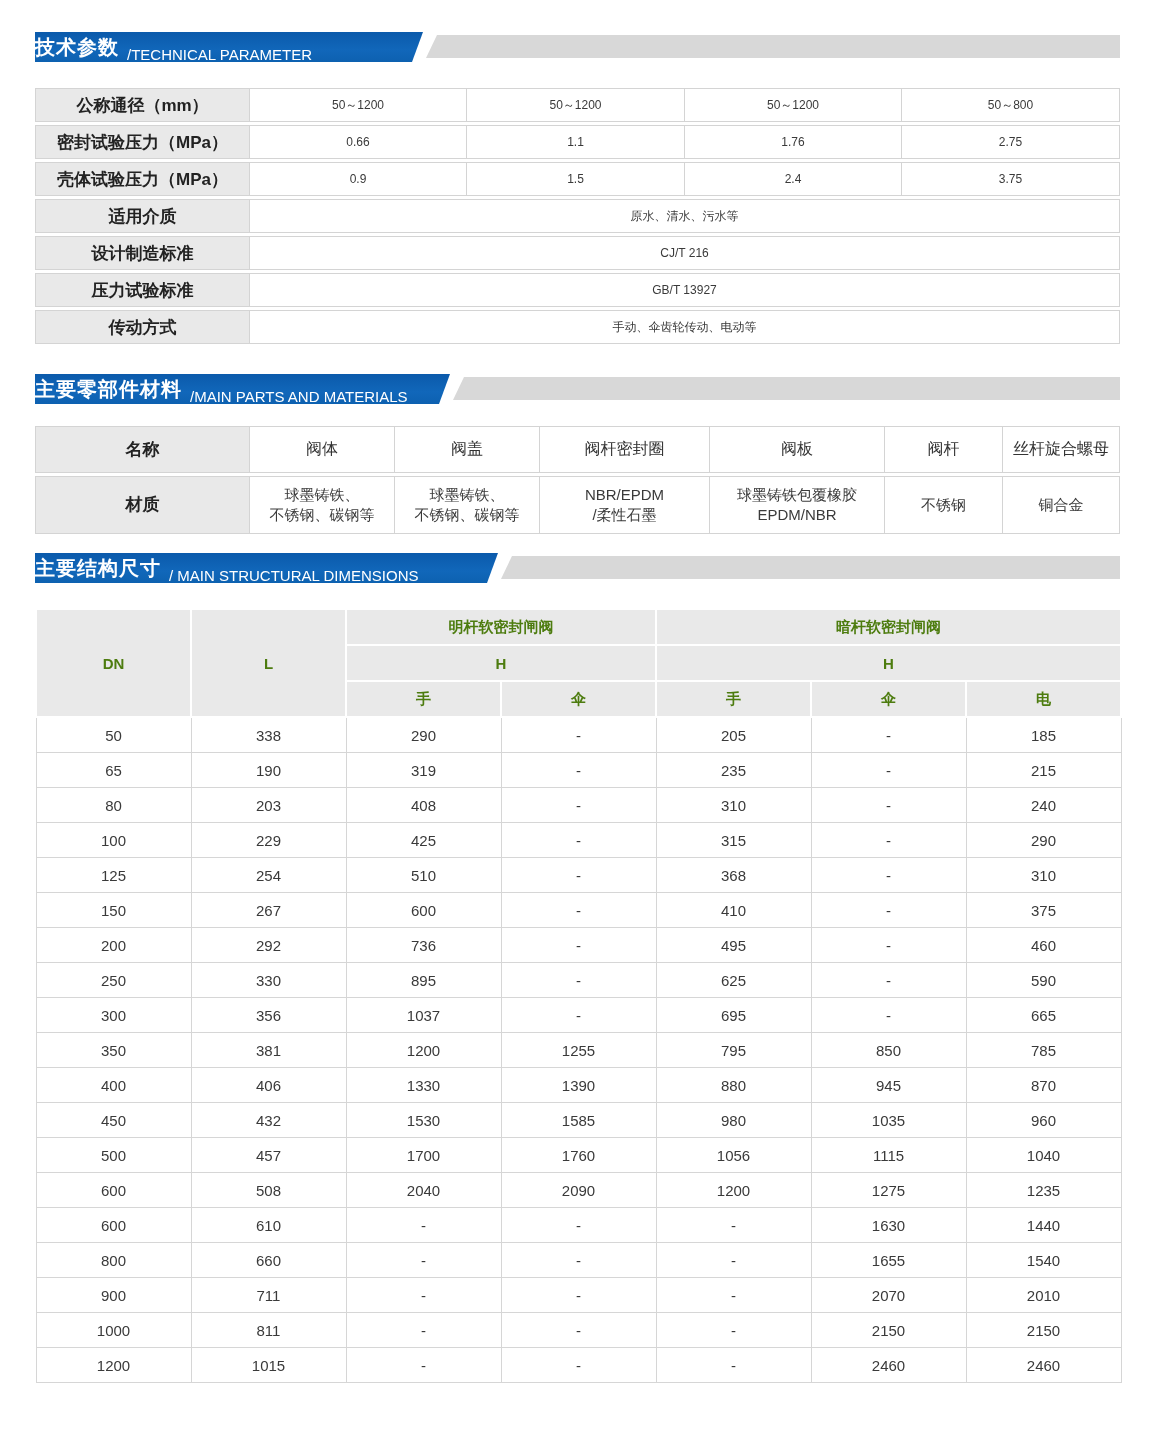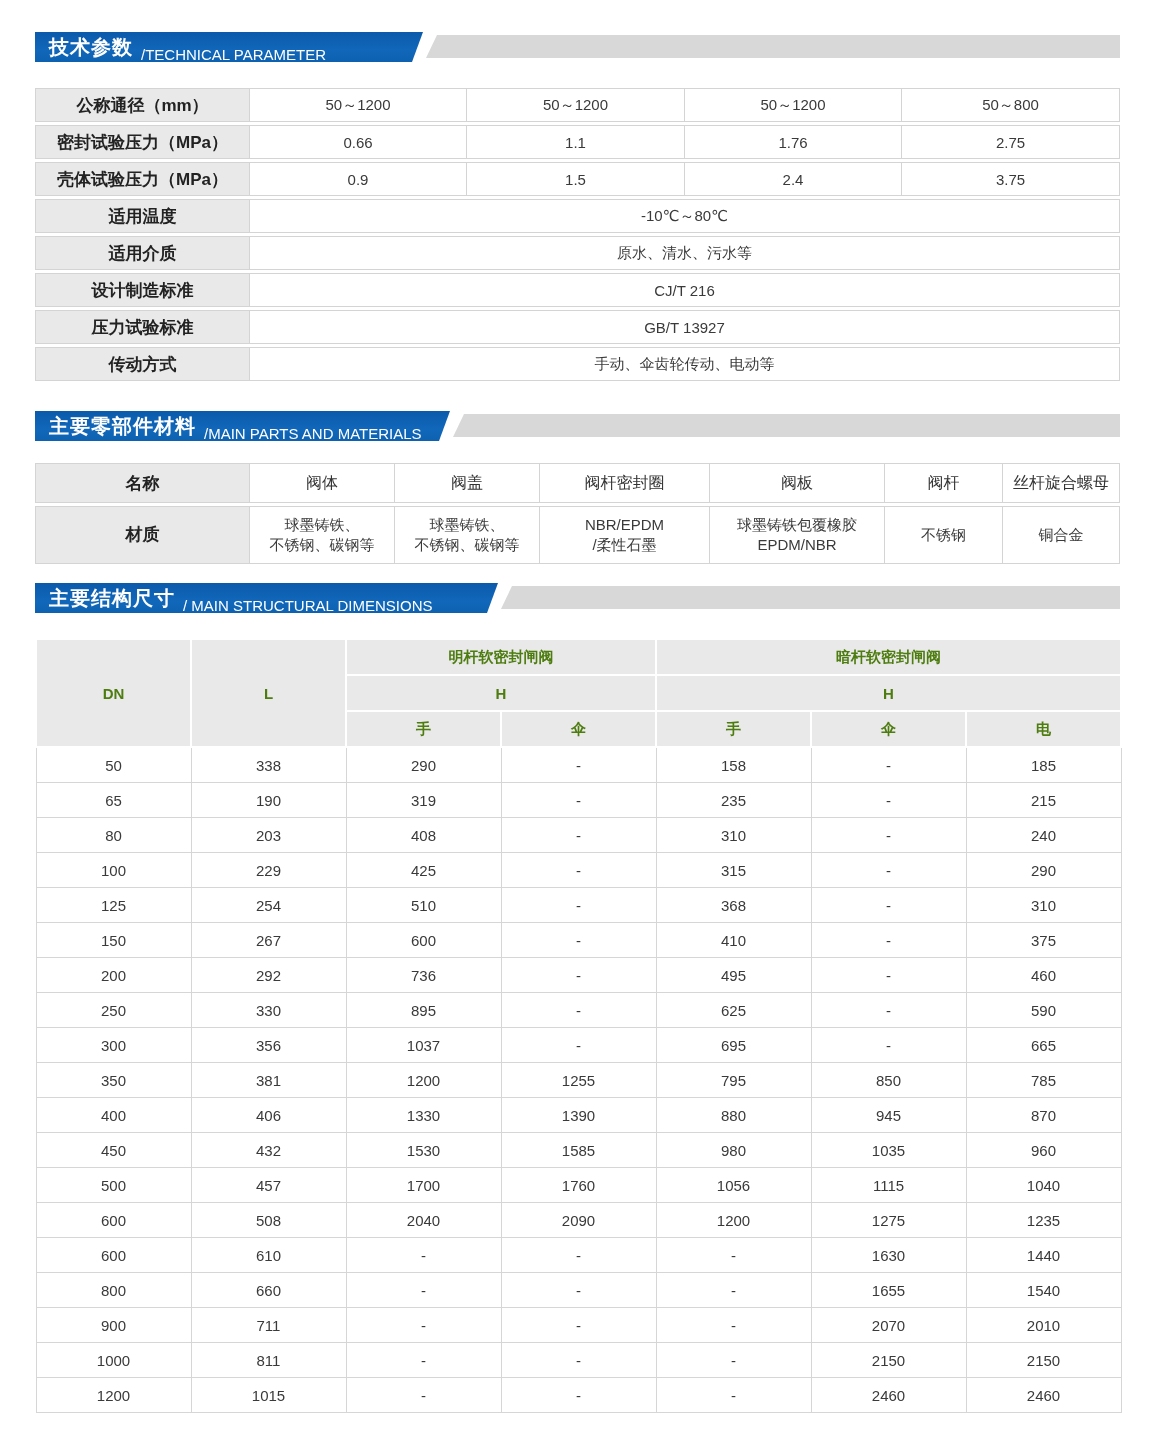--- a/index.html
+++ b/index.html
@@ -11,21 +11,21 @@
   .page { box-sizing:border-box; width:1151px; padding:32px 31px 30px 35px; }
 
   
   .banner { position:relative; height:30px; }
   .banner-blue {
     position:absolute; left:0; top:0; bottom:0;
     width:var(--bw);
     background:linear-gradient(180deg,#0b5aab 0%, #1167ba 60%, #0d61b0 100%);
     clip-path:polygon(0 0, 100% 0, calc(100% - 11px) 100%, 0 100%);
     display:flex; align-items:center; gap:8px;
-    padding-left:14px; box-sizing:border-box;
+    box-sizing:border-box;
   }
   .banner-zh { color:#fff; font-size:20px; font-weight:bold; letter-spacing:1px; white-space:nowrap; }
   .banner-en { color:#fff; font-size:15px; white-space:nowrap; padding-bottom:1px;margin-top:16px; }
   .banner-gray {
     position:absolute; top:3px; bottom:4px; right:0;
     left:calc(var(--bw) + 3px);
     background:#d8d8d8;
     clip-path:polygon(11px 0, 100% 0, 100% 100%, 0 100%);
   }
   .mb-tech { margin-bottom:23px; }
@@ -37,31 +37,31 @@
   
   .tech-table, .mat-table {
     width:1085px; table-layout:fixed;
     border-collapse:separate; border-spacing:0 3px;
   }
   .tech-table td, .mat-table td {
     box-sizing:border-box;
     border-top:1px solid #d4d4d4; border-bottom:1px solid #d4d4d4;
     border-right:1px solid #d4d4d4;
     background:#fff; text-align:center; vertical-align:middle;
-    font-size:15px; color:#3a3a3a;
+    font-size:12px; color:#3a3a3a;
   }
   .tech-table td { height:34px; }
   .tech-table td:first-child, .mat-table td:first-child { border-left:1px solid #d4d4d4; }
   .label-cell {
     background:#e9e9e9 !important;
     font-weight:bold; color:#222 !important; font-size:17px !important;
   }
 
   
-  .mat-table .row-names td { height:40px; font-size:16px; color:#333; }
+  .mat-table .row-names td { height:47px; font-size:16px; color:#333; }
   .mat-table .row-mats td { height:58px; font-size:15px; line-height:1.35; white-space:pre-line; }
 
   
   .dim-table { width:1085px; table-layout:fixed; border-collapse:collapse; }
   .dim-table th {
     background:#e9e9e9; border:2px solid #ffffff;
     font-size:15px; font-weight:bold; color:#4d7c0f;
     height:32px; text-align:center; vertical-align:middle;
   }
   .dim-table td {
@@ -105,24 +105,20 @@
           <td>1.1</td>
           <td>1.76</td>
           <td>2.75</td>
         </tr>
         <tr>
           <td class="label-cell">壳体试验压力（MPa）</td>
           <td>0.9</td>
           <td>1.5</td>
           <td>2.4</td>
           <td>3.75</td>
-        </tr>
-        <tr>
-          <td class="label-cell">适用温度</td>
-          <td colspan="4">-10℃～80℃</td>
         </tr>
         <tr>
           <td class="label-cell">适用介质</td>
           <td colspan="4">原水、清水、污水等</td>
         </tr>
         <tr>
           <td class="label-cell">设计制造标准</td>
           <td colspan="4">CJ/T 216</td>
         </tr>
         <tr>
@@ -216,21 +212,21 @@
         <th>伞</th>
         <th>电</th>
       </tr>
     </thead>
     <tbody id="dim-body">
         <tr>
           <td>50</td>
           <td>338</td>
           <td>290</td>
           <td>-</td>
-          <td>158</td>
+          <td>205</td>
           <td>-</td>
           <td>185</td>
         </tr>
         <tr>
           <td>65</td>
           <td>190</td>
           <td>319</td>
           <td>-</td>
           <td>235</td>
           <td>-</td>

